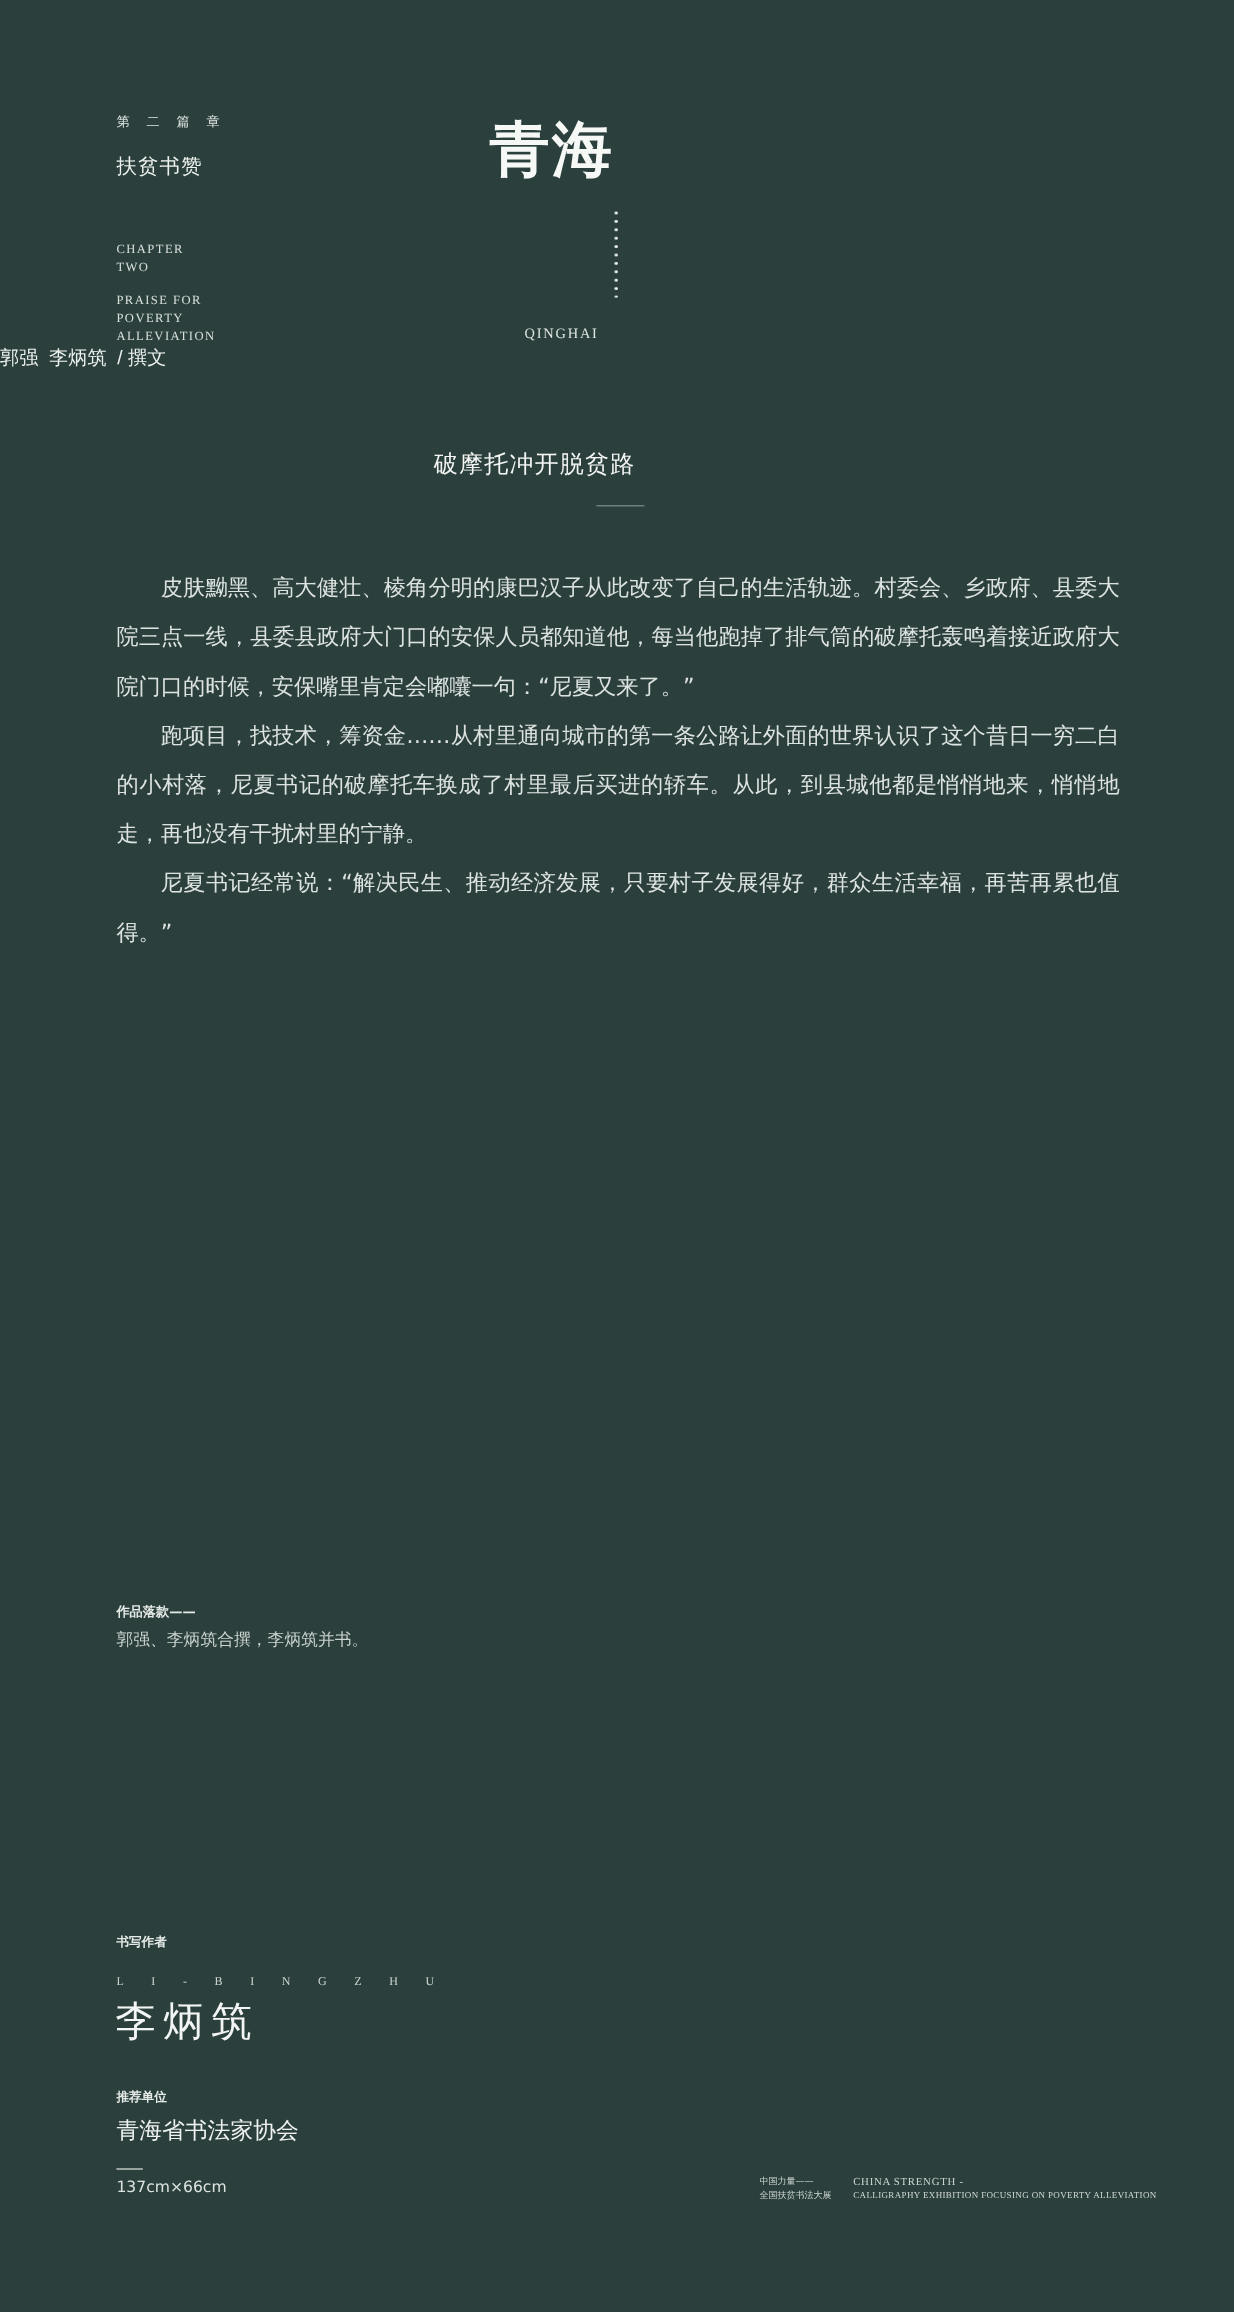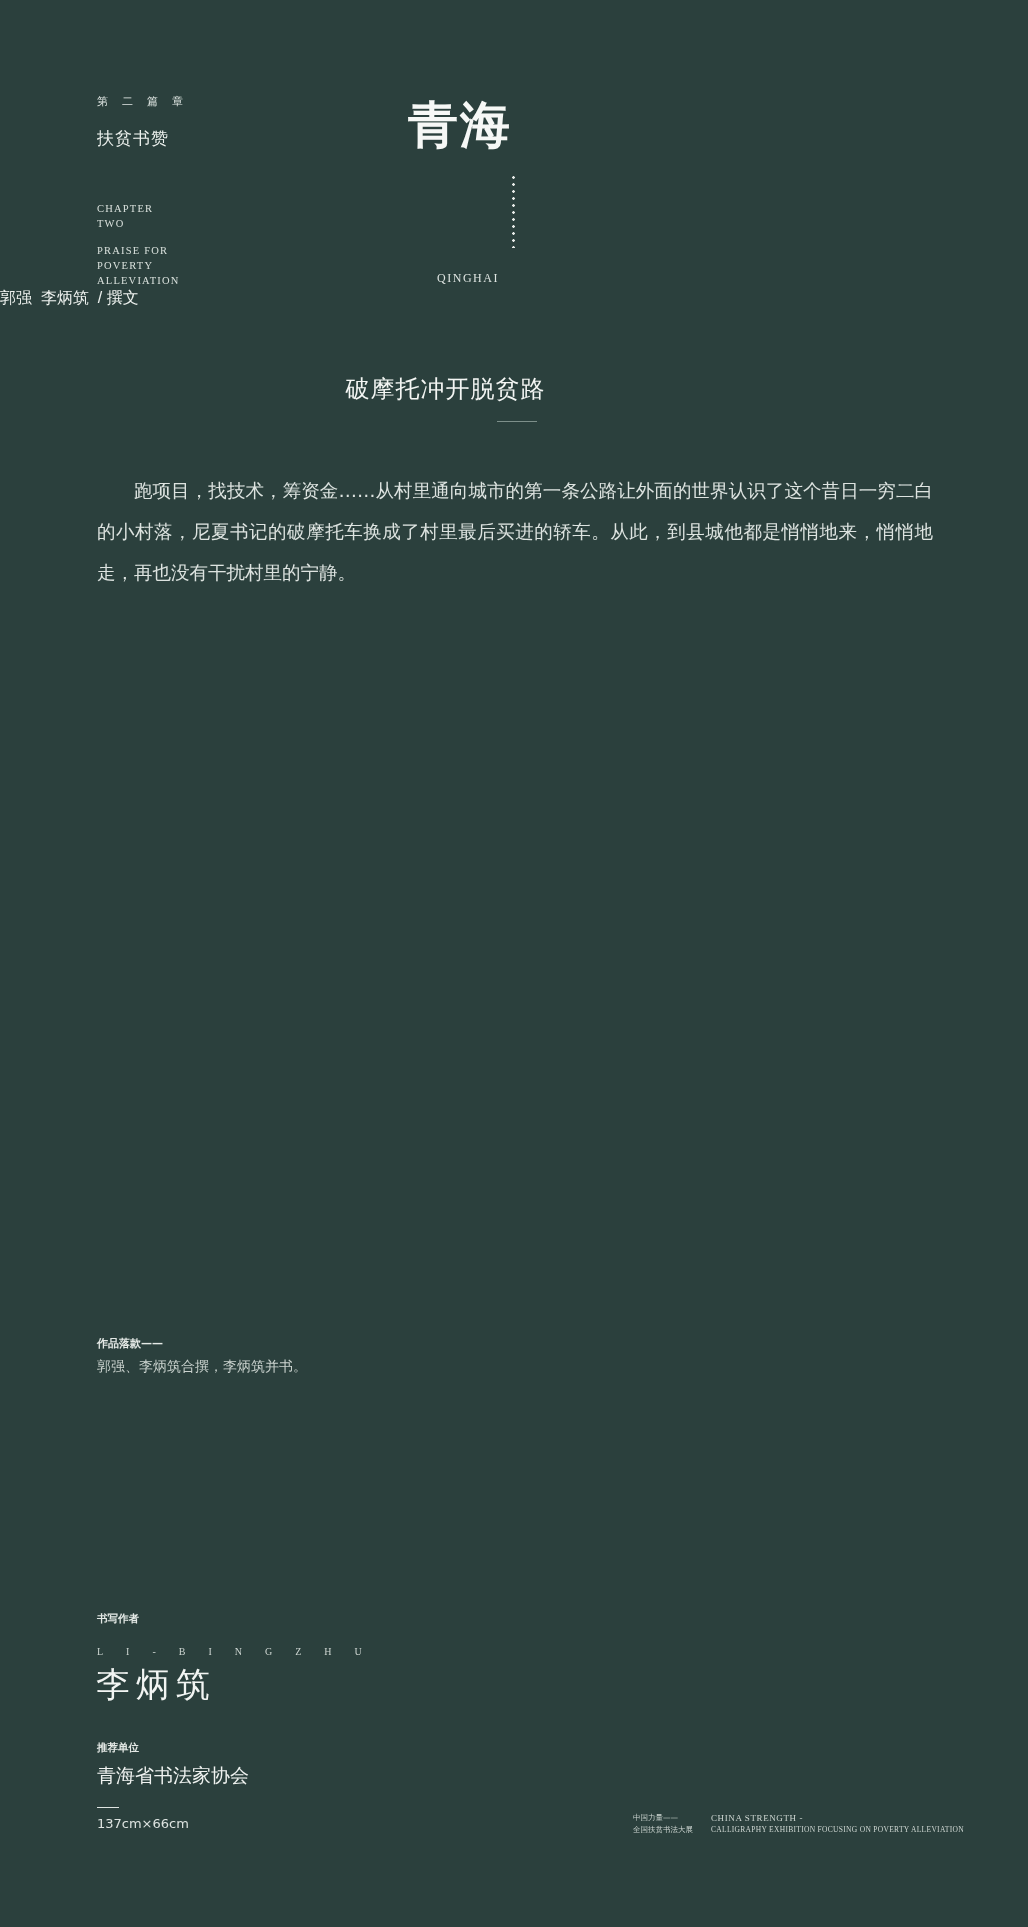--- a/index.html
+++ b/index.html
@@ -51,21 +51,21 @@
   .authors {
     left: 0; width: 1028px; top: 288px; text-align: left;
     font-family: Liberation Sans, sans-serif;
     font-size: 16px; color: #eef2ef;
   }
 
   
   .article-title {
     left: 0; width: 891px; top: 373px; text-align: center;
     font-family: "DejaVu Serif", serif;
-    font-size: 24px; color: #f4f6f4; letter-spacing: 1px;
+    font-size: 20px; color: #f4f6f4; letter-spacing: 1px;
   }
   .title-divider {
     left: 497px; top: 421px; width: 40px; height: 1px; background: #7d8f8a;
   }
   .body-text {
     left: 97px; top: 470px; width: 836px;
     font-size: 18.5px; line-height: 41px; color: #dde3e0;
   }
   .body-text p { margin: 0; text-indent: 2em; text-align: justify; }
 
@@ -128,21 +128,23 @@
 </div>
 
 <div class="abs region-title">青海</div>
 <div class="abs dots"></div>
 <div class="abs region-en">QINGHAI</div>
 <div class="abs authors" style="white-space:pre;">郭强  李炳筑  / 撰文</div>
 
 <div class="abs article-title">破摩托冲开脱贫路</div>
 <div class="abs title-divider"></div>
 <div class="abs body-text">
+  <p>皮肤黝黑、高大健壮、棱角分明的康巴汉子从此改变了自己的生活轨迹。村委会、乡政府、县委大院三点一线，县委县政府大门口的安保人员都知道他，每当他跑掉了排气筒的破摩托轰鸣着接近政府大院门口的时候，安保嘴里肯定会嘟囔一句：“尼夏又来了。”</p>
   <p>跑项目，找技术，筹资金……从村里通向城市的第一条公路让外面的世界认识了这个昔日一穷二白的小村落，尼夏书记的破摩托车换成了村里最后买进的轿车。从此，到县城他都是悄悄地来，悄悄地走，再也没有干扰村里的宁静。</p>
+  <p>尼夏书记经常说：“解决民生、推动经济发展，只要村子发展得好，群众生活幸福，再苦再累也值得。”</p>
 </div>
 
 <div class="abs insc-label">作品落款——</div>
 <div class="abs insc-text">郭强、李炳筑合撰，李炳筑并书。</div>
 
 <div class="abs writer-label">书写作者</div>
 <div class="abs writer-pinyin">LI-BINGZHU</div>
 <div class="abs writer-name">李炳筑</div>
 
 <div class="abs recommend-label">推荐单位</div>

